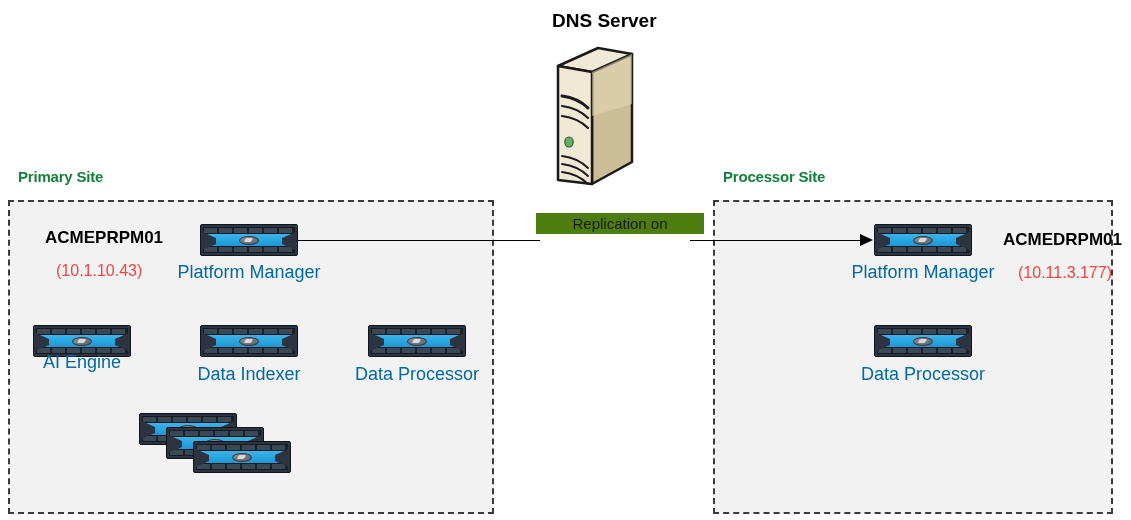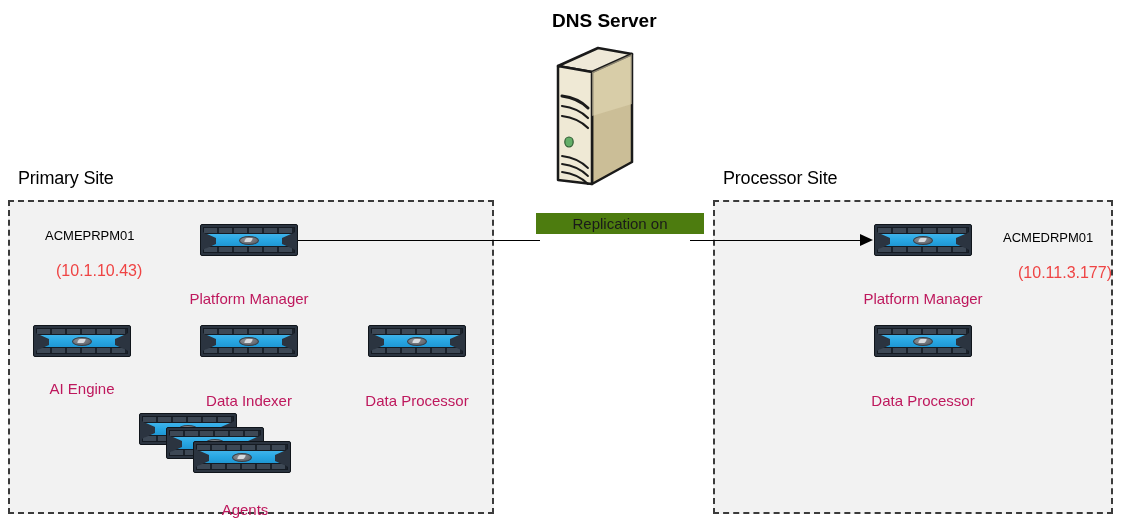--- a/index.html
+++ b/index.html
@@ -21,23 +21,23 @@
 
   
   .site-box {
     position: absolute;
     background: #f2f2f2;
     border: 2px dashed #3b3b3b;
     box-sizing: border-box;
   }
   .site-title {
     position: absolute;
-    font-size: 18px;
-    font-weight: normal;
-    color: #000000;
+    font-size: 15px;
+    font-weight: bold;
+    color: #15803d;
     white-space: nowrap;
     letter-spacing: -0.2px;
   }
 
   
   .device {
     position: absolute;
     width: 98px;
     height: 32px;
   }
@@ -112,32 +112,31 @@
     top: 1px;
     width: 7px;
     height: 4px;
     background: #d6d9dd;
     transform: skewX(-28deg);
     border-radius: 1px;
   }
 
   .device-label {
     position: absolute;
-    font-size: 15px;
-    color: #be185d;
+    font-size: 18px;
+    color: #0369a1;
     white-space: nowrap;
     text-align: center;
-    margin-top: 28px;
   }
 
   
   .host-name {
     position: absolute;
-    font-size: 13px;
-    font-weight: normal;
+    font-size: 17px;
+    font-weight: bold;
     white-space: nowrap;
     color: #000000;
   }
   .host-ip {
     position: absolute;
     font-size: 16px;
     white-space: nowrap;
     color: #ef4444;
     margin-top: 12px;
   }
@@ -285,21 +284,20 @@
   <div class="device" style="left:193px; top:441px;">
     <div class="frame">
       <div class="band"></div>
       <div class="bar top"></div>
       <div class="bar bottom"></div>
       <div class="chev-l"></div>
       <div class="chev-r"></div>
       <div class="badge"></div>
     </div>
   </div>
-  <div class="device-label" style="left:165px; top:473px; width:160px;">Agents</div>
 
   <div class="site-title" style="left:723px; top:168px;">Processor Site</div>
 
   <div class="site-box" style="left:713px; top:200px; width:400px; height:314px;"></div>
 
   <div class="device" style="left:874px; top:224px;">
     <div class="frame">
       <div class="band"></div>
       <div class="bar top"></div>
       <div class="bar bottom"></div>

